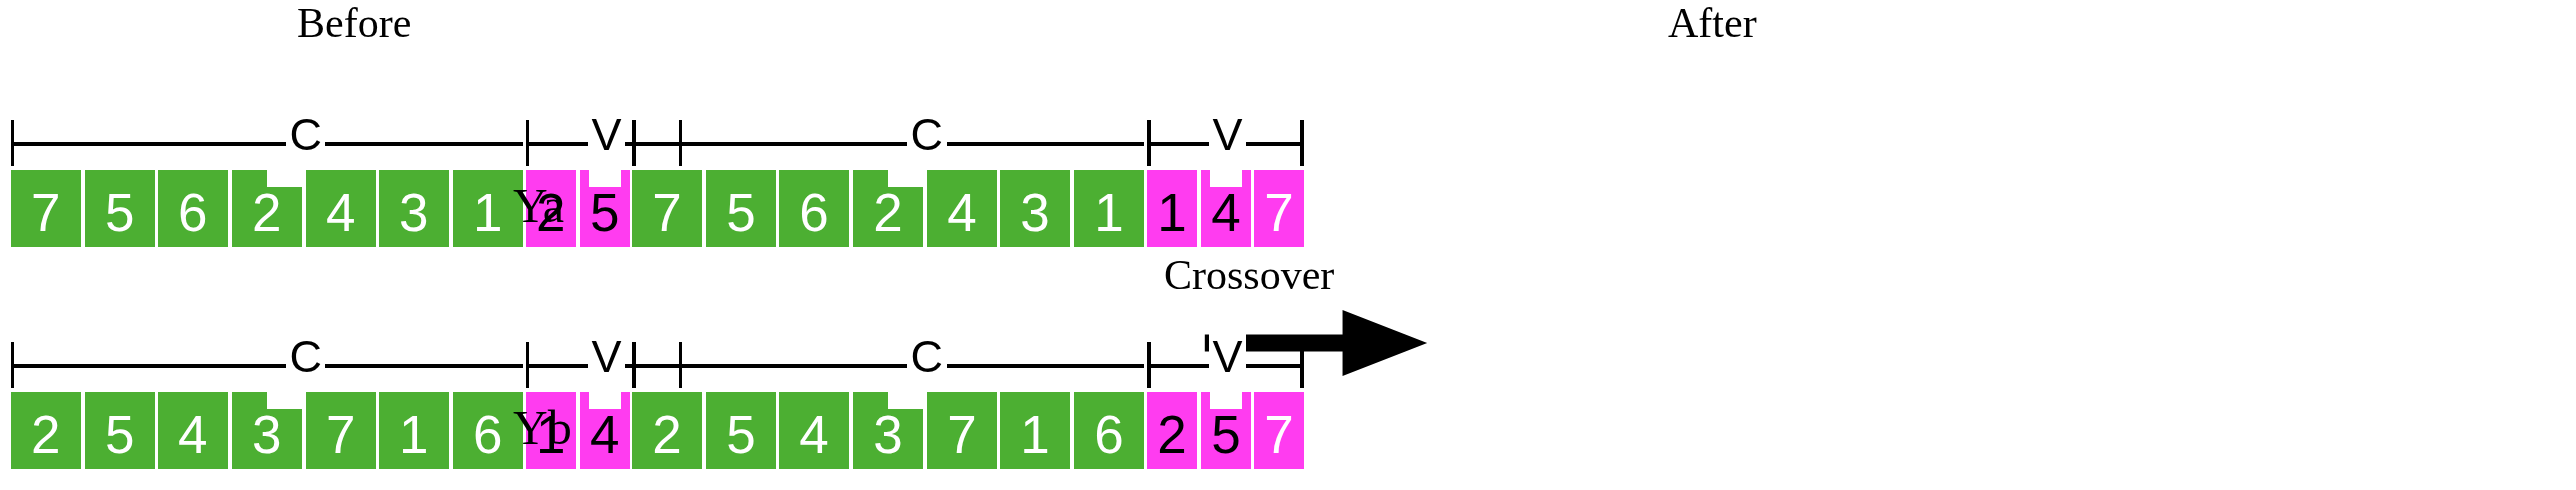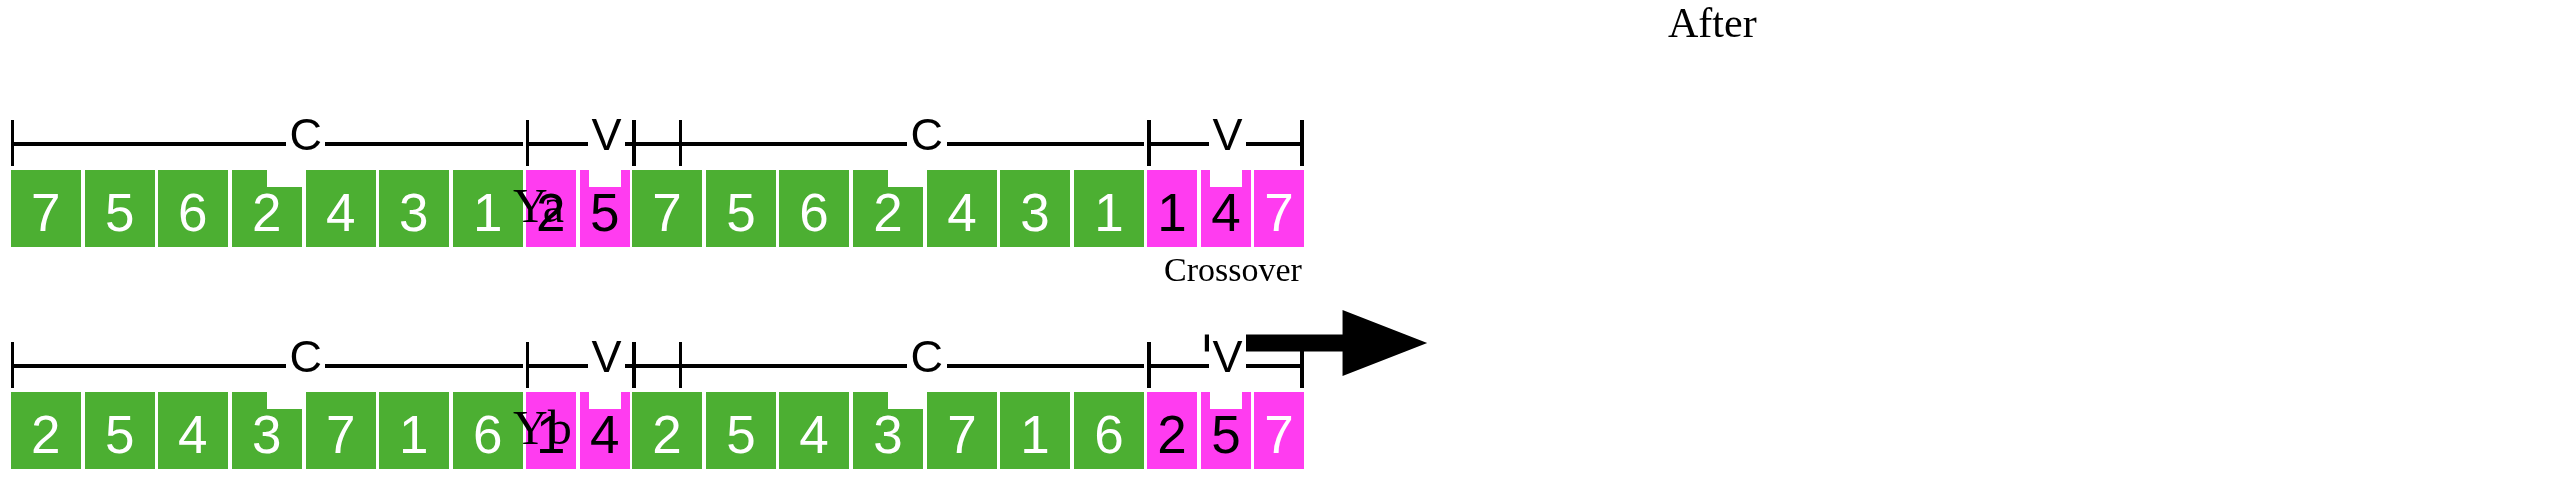--- a/index.html
+++ b/index.html
@@ -62,30 +62,31 @@
   .cell.dark .num{color:#000000;}
 
   
   .notch{
     position:absolute;top:0;height:17.3px;background:#ffffff;
   }
 
   
   #crossover-word{
     position:absolute;left:1164px;top:251px;
-    font-size:34px;color:#000;white-space:nowrap;
+    font-size:42px;color:#000;white-space:nowrap;
     font-family:"Liberation Serif","DejaVu Serif",serif;
   }
   #crossover-arrow{position:absolute;left:1204px;top:310px;}
 </style>
 </head>
 <body>
 
 <div class="stage">
 
+  <div class="heading" id="title-before">Before</div>
   <div class="heading" id="title-after">After</div>
 
   <div id="crossover-word">Crossover</div>
 
   <div id="crossover-arrow">
     <svg width="224" height="66" viewBox="0 0 310 92" xmlns="http://www.w3.org/2000/svg">
       <path d="M0 34 L192 34 L192 0 L310 46 L192 92 L192 58 L0 58 Z" fill="#000000"></path>
     </svg>
   </div>
 

